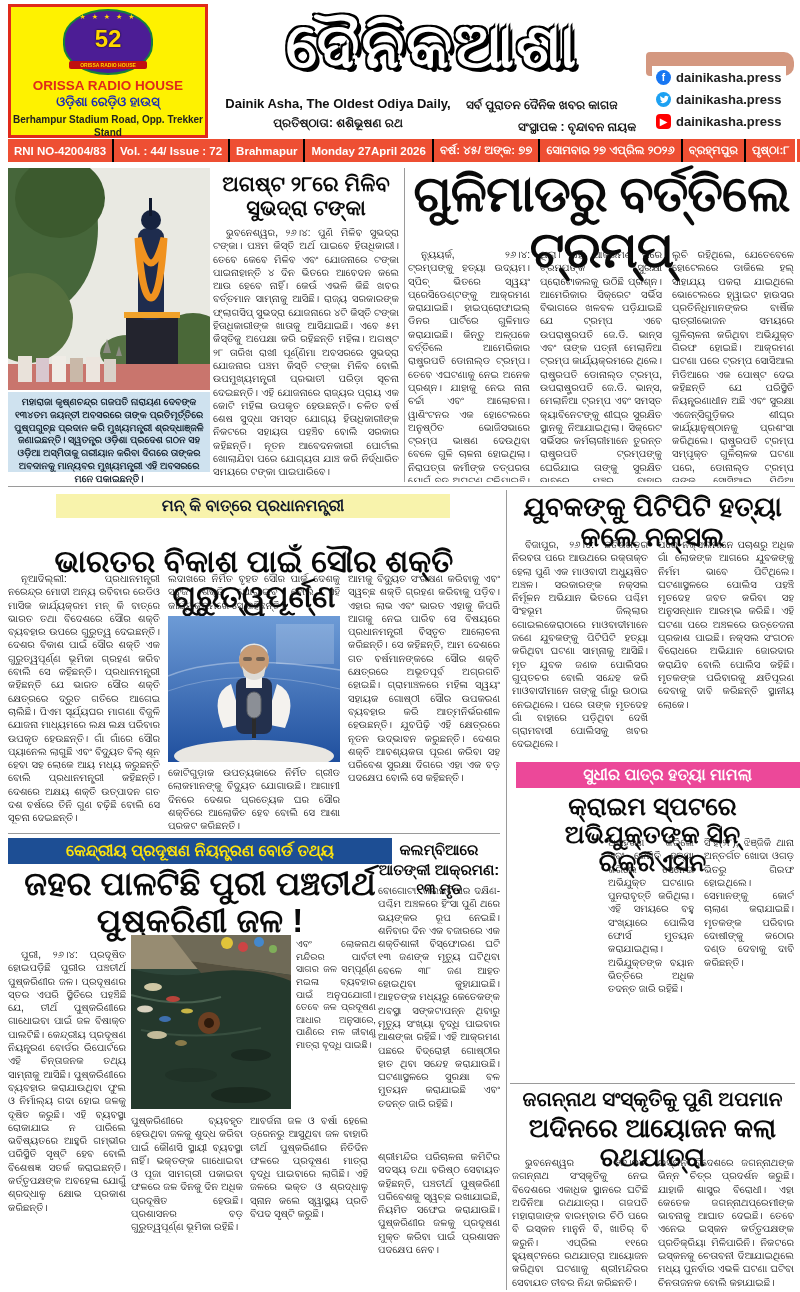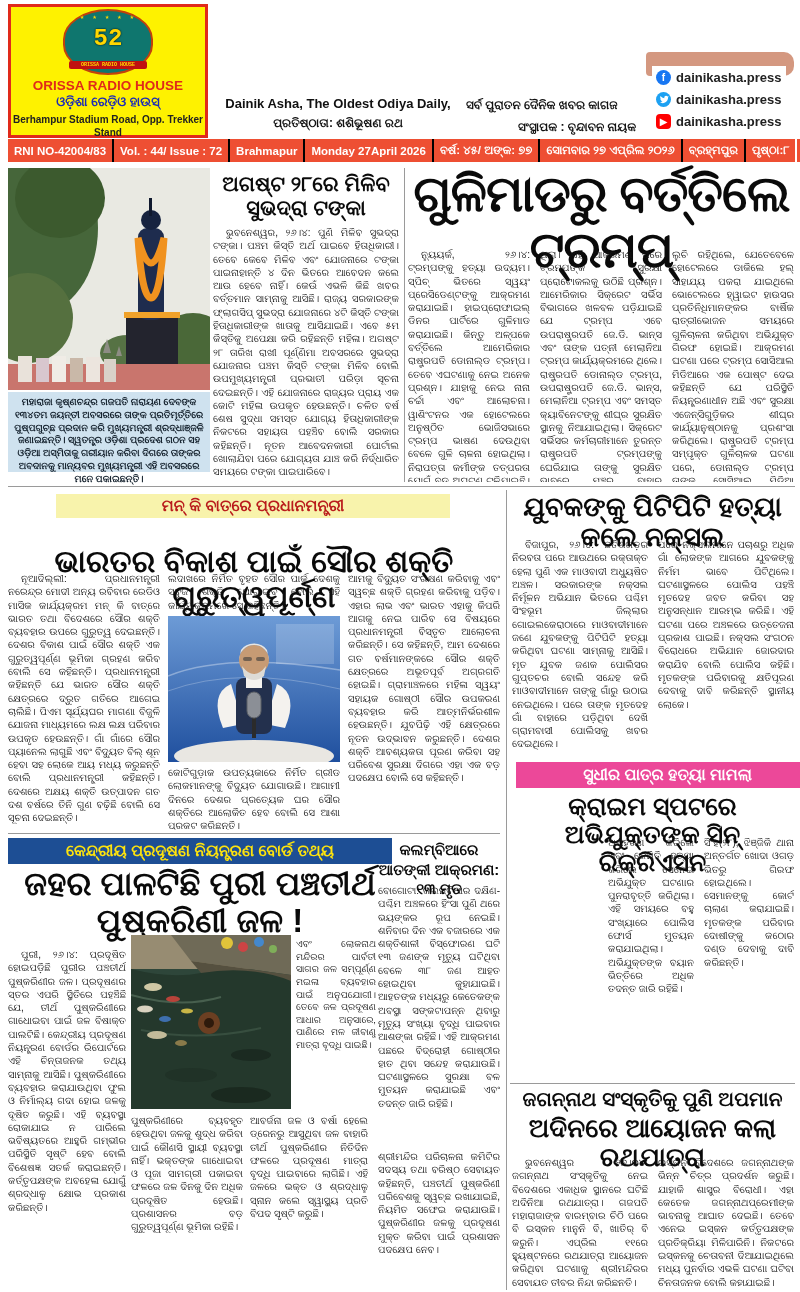--- a/index.html
+++ b/index.html
@@ -1,22 +1,22 @@
 <!DOCTYPE html>
 <html><head>
 <meta charset="utf-8">
 <style>
   html,body{margin:0;padding:0;background:#ffffff;}
   .page{position:relative;width:800px;height:1292px;background:#ffffff;overflow:hidden;
         font-family:"Liberation Sans","DejaVu Sans",sans-serif;color:#111;outline:1px solid #c9c9c9;}
   
   .ad-box{position:absolute;left:8px;top:4px;width:200px;height:134px;background:#fef200;
           border:3px solid #e02a1a;box-sizing:border-box;text-align:center;}
-  .ad-logo{width:86px;height:62px;margin:2px auto 0;background:#0f766e;border-radius:50%/46%;
-           position:relative;border:2px solid #c2410c;font-family:Liberation Mono, monospace;}
+  .ad-logo{width:86px;height:62px;margin:2px auto 0;background:#4c1d95;border-radius:50%/46%;
+           position:relative;border:2px solid #15803d;}
   .ad-stars{color:#ffd700;font-size:7px;letter-spacing:2px;position:absolute;top:2px;left:0;right:0;}
   .ad-52{color:#ffd700;font-size:24px;font-weight:900;position:absolute;top:14px;left:0;right:0;
          text-shadow:0 0 2px #000;}
   .ad-ribbon{position:absolute;bottom:4px;left:4px;right:4px;background:#c01010;color:#ffd700;
              font-size:5px;font-weight:700;border-radius:2px;padding:1px 0;}
   .ad-title-en{color:#e02a1a;font-weight:900;font-size:13.5px;margin-top:3px;}
   .ad-title-od{color:#1b2bb8;font-weight:900;font-size:13px;margin-top:1px;}
   .ad-addr{color:#222;font-weight:700;font-size:10px;margin-top:3px;line-height:1.3;}
   .masthead{position:absolute;left:212px;top:2px;width:440px;height:88px;text-align:center;
             font-size:62px;font-weight:900;line-height:88px;color:#fff;letter-spacing:2px;
@@ -45,21 +45,21 @@
   .hl{position:absolute;font-weight:900;color:#0a0a0a;text-align:center;line-height:1.12;}
   .vrule{position:absolute;width:1px;background:#9a9a9a;}
   .hrule{position:absolute;height:1px;background:#9a9a9a;}
   
   .photo{position:absolute;overflow:hidden;}
   .caption-box{position:absolute;left:8px;top:392px;width:202px;height:80px;background:#cfe2ef;
                font-size:9.5px;font-weight:700;text-align:center;line-height:1.35;
                padding:4px 5px;box-sizing:border-box;color:#13202c;}
   
   .kicker-yellow{position:absolute;left:56px;top:494px;width:394px;height:24px;background:#f8f3ac;
-                 font-weight:900;font-size:16px;text-align:center;line-height:24px;color:#b91c1c;}
+                 font-weight:900;font-size:16px;text-align:center;line-height:24px;color:#0f172a;}
   .banner-red{position:absolute;left:516px;top:762px;width:303px;height:26px;background:#ec4899;
               color:#fff;font-weight:900;font-size:16px;text-align:center;line-height:26px;}
   .banner-blue{position:absolute;left:8px;top:838px;width:384px;height:26px;background:#1d4e94;
                color:#ffe40c;font-weight:900;font-size:16px;text-align:center;line-height:26px;}
 </style>
 </head>
 <body>
 
 <div class="page">
 
@@ -70,20 +70,21 @@
       <div class="ad-ribbon">ORISSA RADIO HOUSE</div>
     </div>
     <div class="ad-title-en">ORISSA RADIO HOUSE</div>
     <div class="ad-title-od">ଓଡ଼ିଶା ରେଡ଼ିଓ ହାଉସ୍</div>
     <div class="ad-addr">
       <div>Berhampur Stadium Road, Opp. Trekker Stand</div>
       <div>M: 7008348352,9861013516,7008809075</div>
     </div>
   </div>
 
+  <div class="masthead">ଦୈନିକଆଶା</div>
   <div class="mast-sub-en">Dainik Asha, The Oldest Odiya Daily,</div>
   <div class="mast-founder">ପ୍ରତିଷ୍ଠାତା: ଶଶିଭୂଷଣ ରଥ</div>
   <div class="mast-tag">ସର୍ବ ପୁରାତନ ଦୈନିକ ଖବର କାଗଜ</div>
   <div class="mast-founder2">ସଂସ୍ଥାପକ : ବୃନ୍ଦାବନ ନାୟକ</div>
 
   <div class="social-box">
     <div class="social-tab"></div>
     <div class="social-rows">
       <div class="social-row">
         <span class="sicon fb">f</span>

